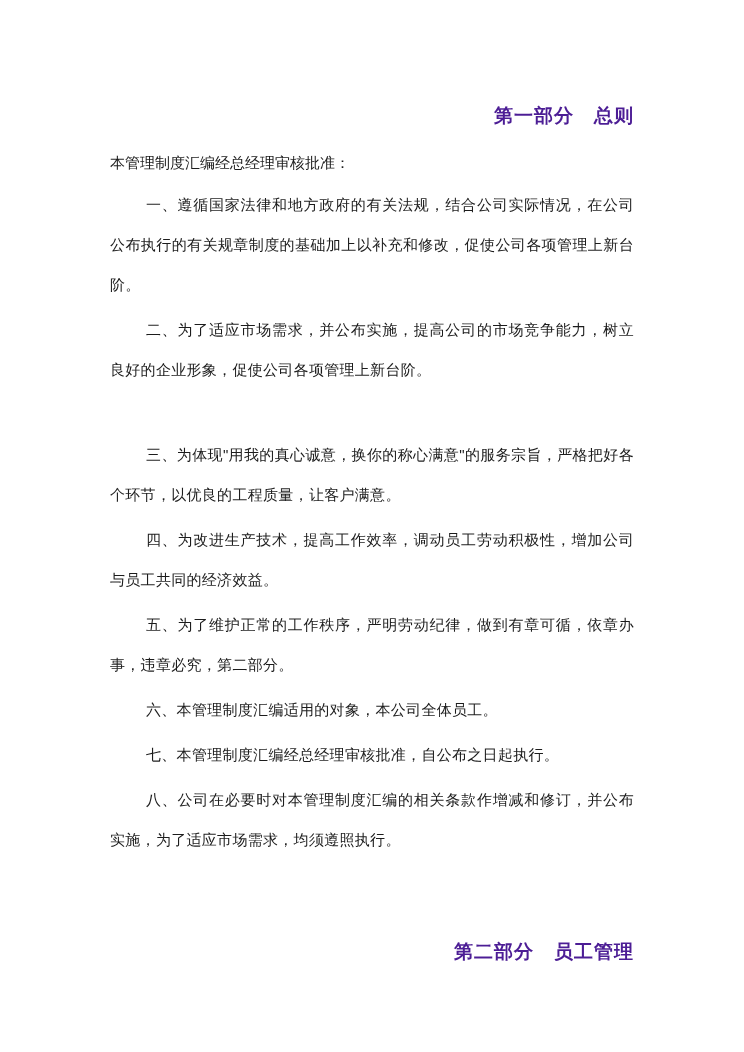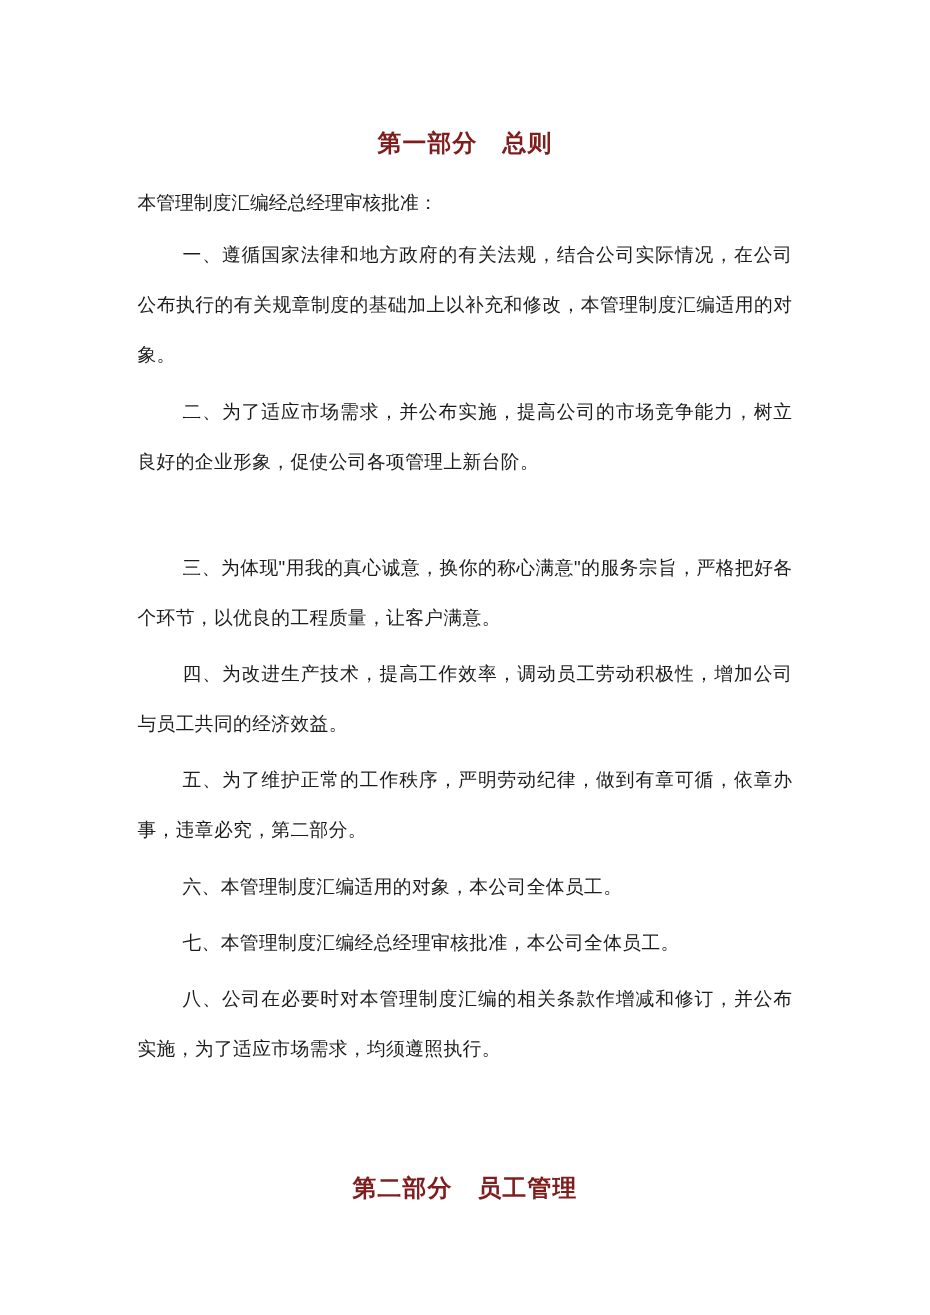--- a/index.html
+++ b/index.html
@@ -17,23 +17,23 @@
     padding: 104px 110px 0 110px;
     font-family: "Liberation Sans", "DejaVu Sans", sans-serif;
     color: #1c1c1c;
     overflow: hidden;
   }
   .section-title {
     margin: 0;
     font-size: 19px;
     line-height: 23px;
     font-weight: bold;
-    text-align: center;
+    text-align: right;
     letter-spacing: 1px;
-    color: #7f1d1d;
+    color: #4c1d95;
   }
   .intro {
     margin: 16px 0 2px 0;
     font-size: 15px;
     line-height: 40px;
     text-align: left;
   }
   .para {
     margin: 0 0 5px 0;
     font-size: 15px;
@@ -51,33 +51,33 @@
 </style>
 </head>
 <body>
 
 <div class="page">
 
   <h1 class="section-title">第一部分　总则</h1>
 
   <p class="intro">本管理制度汇编经总经理审核批准：</p>
 
-  <p class="para">一、遵循国家法律和地方政府的有关法规，结合公司实际情况，在公司公布执行的有关规章制度的基础加上以补充和修改，本管理制度汇编适用的对象。</p>
+  <p class="para">一、遵循国家法律和地方政府的有关法规，结合公司实际情况，在公司公布执行的有关规章制度的基础加上以补充和修改，促使公司各项管理上新台阶。</p>
 
   <p class="para">二、为了适应市场需求，并公布实施，提高公司的市场竞争能力，树立良好的企业形象，促使公司各项管理上新台阶。</p>
 
   <div class="blank-line"></div>
 
   <p class="para">三、为体现"用我的真心诚意，换你的称心满意"的服务宗旨，严格把好各个环节，以优良的工程质量，让客户满意。</p>
 
   <p class="para">四、为改进生产技术，提高工作效率，调动员工劳动积极性，增加公司与员工共同的经济效益。</p>
 
   <p class="para">五、为了维护正常的工作秩序，严明劳动纪律，做到有章可循，依章办事，违章必究，第二部分。</p>
 
   <p class="para">六、本管理制度汇编适用的对象，本公司全体员工。</p>
 
-  <p class="para">七、本管理制度汇编经总经理审核批准，本公司全体员工。</p>
+  <p class="para">七、本管理制度汇编经总经理审核批准，自公布之日起执行。</p>
 
   <p class="para">八、公司在必要时对本管理制度汇编的相关条款作增减和修订，并公布实施，为了适应市场需求，均须遵照执行。</p>
 
   <h1 class="section-title section-title-2">第二部分　员工管理</h1>
 
 </div>
 
 </body></html>

